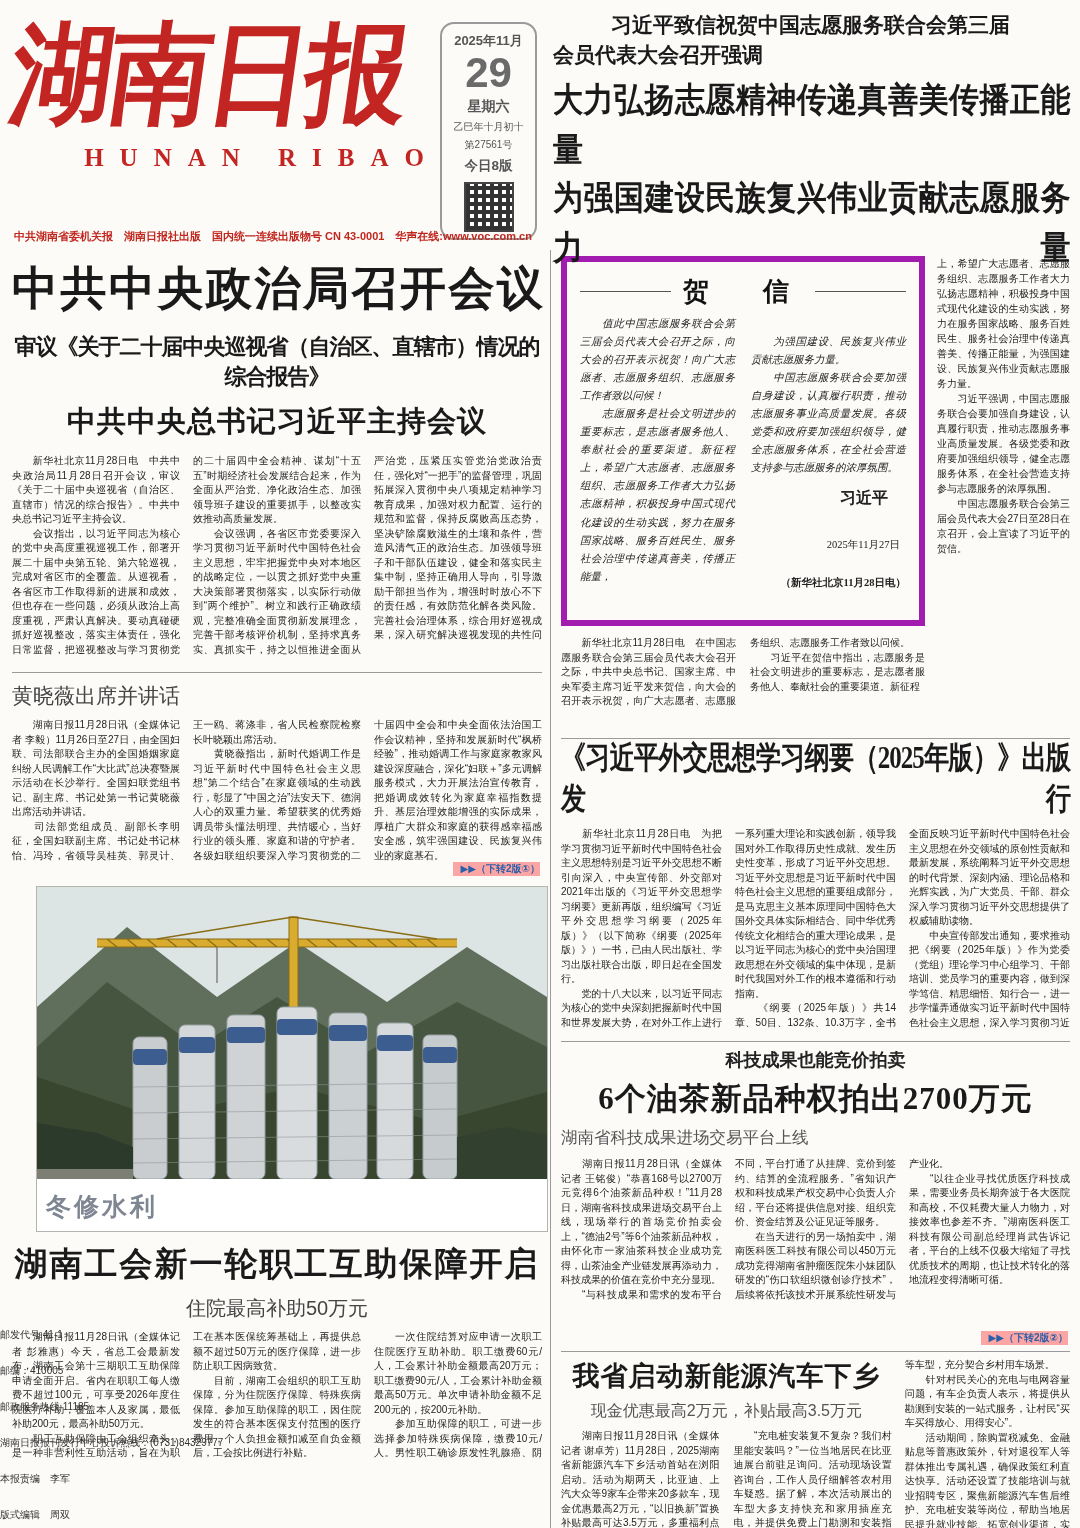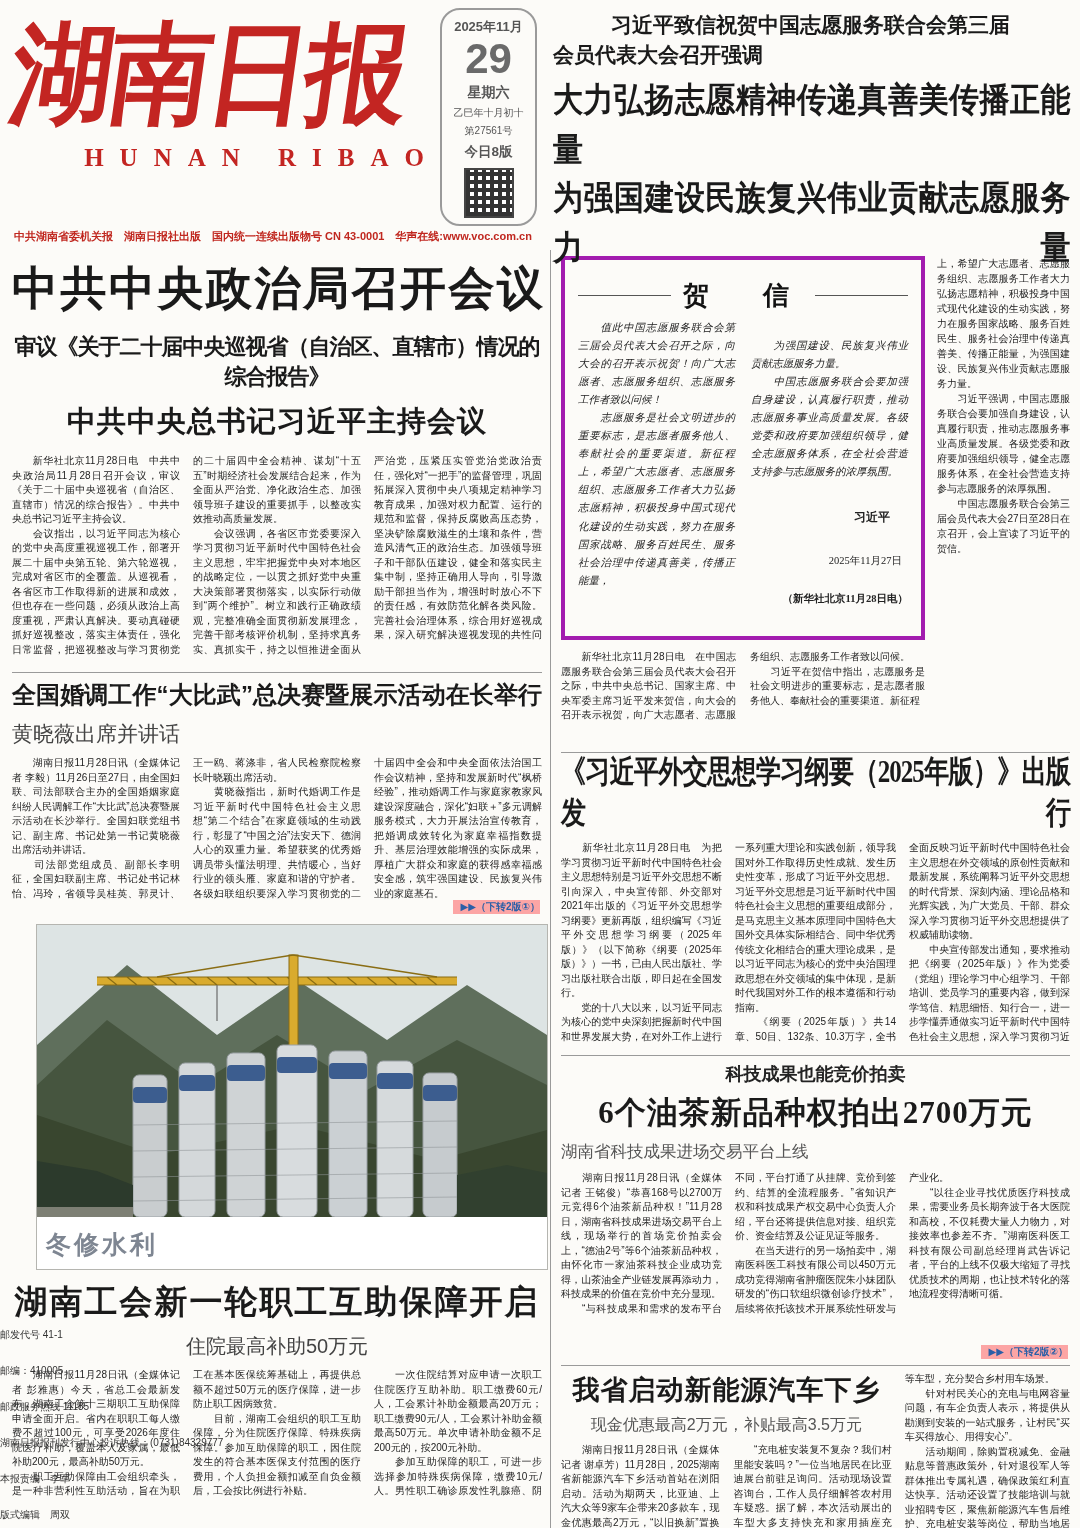--- a/index.html
+++ b/index.html
@@ -9,22 +9,22 @@
   .serif{font-family:"Liberation Serif","DejaVu Serif",serif;}
   
   .topbar{display:flex;height:240px;position:relative;}
   .masthead{width:428px;position:relative;}
   .masthead-title{font-family:"Liberation Serif","DejaVu Serif",serif;font-weight:900;color:#c32522;
         font-size:102px;line-height:1.0;letter-spacing:-4px;transform:skewX(-8deg) scaleY(1.08);
         transform-origin:left top;margin:14px 0 0 8px;white-space:nowrap;}
   .masthead-en{color:#c32522;font-family:"Liberation Serif","DejaVu Serif",serif;font-weight:700;
         font-size:25px;letter-spacing:16px;text-align:right;margin-top:22px;}
   .masthead-tagline{position:absolute;left:2px;bottom:2px;color:#c0271f;font-size:11px;font-weight:700;white-space:nowrap;}
-  .datebox{width:97px;border:2px solid #9a9a9a;border-radius:20px;color:#555;text-align:center;
-        padding:8px 3px 6px;box-sizing:border-box;height:218px;margin-top:2px;}
+  .datebox{width:97px;border:2px solid #9a9a9a;border-radius:14px;color:#555;text-align:center;
+        padding:8px 3px 6px;box-sizing:border-box;height:218px;margin-top:16px;}
   .db-ym{font-size:13px;font-weight:700;}
   .db-day{font-size:42px;font-weight:700;color:#6a6a6a;line-height:1.1;}
   .db-week{font-size:14px;font-weight:700;margin-top:2px;}
   .db-lunar,.db-issue{font-size:10px;margin-top:4px;}
   .db-pages{font-size:13.5px;font-weight:700;margin-top:5px;}
   .db-qr{width:46px;height:46px;margin:7px auto 0;border:2px solid #444;
         background:
           repeating-linear-gradient(0deg,#333 0 4px,transparent 4px 8px),
           repeating-linear-gradient(90deg,#333 0 4px,#fff 4px 8px);}
   .topstory{flex:1;padding:4px 0 0 16px;}
@@ -59,29 +59,29 @@
         align-self:center;font-family:"Liberation Serif","DejaVu Serif",serif;}
   .cap-text{flex:1;font-size:9.5px;line-height:1.55;text-align:justify;color:#222;}
   .cap-credit{display:block;text-align:right;}
   
   .un-h1{font-size:33px;font-weight:900;text-align:center;letter-spacing:2px;margin-top:2px;}
   .un-deck{font-size:20px;color:#444;text-align:center;margin:8px 0 8px;}
   .un-body{height:142px;position:relative;}
   
   .letter-row{display:flex;gap:12px;margin-top:6px;}
   .letter-left{width:71.5%;}
-  .letter-box{border:4px solid #a21caf;padding:16px 13px 10px;box-sizing:border-box;}
+  .letter-box{border:6px solid #a21caf;padding:10px 13px 10px;box-sizing:border-box;}
   .letter-titlerow{display:flex;align-items:center;gap:12px;margin:2px 0 6px;}
   .letter-titlerow .tl{flex:1;height:1px;background:#555;}
   .letter-title{font-family:"Liberation Serif","DejaVu Serif",serif;font-size:26px;font-weight:900;letter-spacing:14px;color:#111;}
   .letter-cols{display:flex;gap:16px;}
   .letter-col{flex:1;font-family:"Liberation Serif","DejaVu Serif",serif;font-style:italic;
         font-size:10.5px;line-height:1.72;text-align:justify;white-space:pre-line;color:#222;}
   .letter-sig{font-family:"Liberation Serif","DejaVu Serif",serif;font-weight:900;font-style:normal;
-        font-size:12px;text-align:right;margin-top:26px;padding-right:18px;}
+        font-size:16px;text-align:right;margin-top:7px;padding-right:18px;}
   .letter-date{font-size:10.5px;text-align:right;margin-top:6px;padding-right:6px;font-style:normal;}
   .letter-wire{font-size:10.5px;font-weight:700;text-align:right;margin-top:2px;font-style:normal;}
   .letter-below{margin-top:10px;height:96px;}
   .letter-side{flex:1;font-size:10px;line-height:1.5;text-align:justify;white-space:pre-line;color:#222;overflow:hidden;height:300px;}
   
   .dp-h1{font-size:25px;font-weight:900;text-align:justify;text-align-last:justify;letter-spacing:-1px;margin-top:6px;
         font-family:"Liberation Serif","DejaVu Serif",serif;transform:scaleY(1.25);transform-origin:center;}
   .dp-body{height:208px;margin-top:16px;}
   
   .cm-kicker{font-size:18px;font-weight:600;text-align:center;color:#222;margin-top:4px;}
@@ -140,21 +140,20 @@
         <div class="pb-deck2">中共中央总书记习近平主持会议</div>
         <div class="body cols3 pb-body">　　新华社北京11月28日电　中共中央政治局11月28日召开会议，审议《关于二十届中央巡视省（自治区、直辖市）情况的综合报告》。中共中央总书记习近平主持会议。
 　　会议指出，以习近平同志为核心的党中央高度重视巡视工作，部署开展二十届中央第五轮、第六轮巡视，完成对省区市的全覆盖。从巡视看，各省区市工作取得新的进展和成效，但也存在一些问题，必须从政治上高度重视，严肃认真解决。要动真碰硬抓好巡视整改，落实主体责任，强化日常监督，把巡视整改与学习贯彻党的二十届四中全会精神、谋划“十五五”时期经济社会发展结合起来，作为全面从严治党、净化政治生态、加强领导班子建设的重要抓手，以整改实效推动高质量发展。
 　　会议强调，各省区市党委要深入学习贯彻习近平新时代中国特色社会主义思想，牢牢把握党中央对本地区的战略定位，一以贯之抓好党中央重大决策部署贯彻落实，以实际行动做到“两个维护”。树立和践行正确政绩观，完整准确全面贯彻新发展理念，完善干部考核评价机制，坚持求真务实、真抓实干，持之以恒推进全面从严治党，压紧压实管党治党政治责任，强化对“一把手”的监督管理，巩固拓展深入贯彻中央八项规定精神学习教育成果，加强对权力配置、运行的规范和监督，保持反腐败高压态势，坚决铲除腐败滋生的土壤和条件，营造风清气正的政治生态。加强领导班子和干部队伍建设，健全和落实民主集中制，坚持正确用人导向，引导激励干部担当作为，增强时时放心不下的责任感，有效防范化解各类风险。完善社会治理体系，综合用好巡视成果，深入研究解决巡视发现的共性问题，推动深化改革，促进标本兼治。
 　　会议还研究了其他事项。</div>
       </div>
 
       <hr class="rule">
 
       <div>
-        <div class="ma-h1">全国婚调工作“大比武”总决赛暨展示活动在长举行</div>
         <div class="ma-deck">黄晓薇出席并讲话</div>
         <div class="ma-bodywrap">
           <div class="body cols3 ma-body">　　湖南日报11月28日讯（全媒体记者 李毅）11月26日至27日，由全国妇联、司法部联合主办的全国婚姻家庭纠纷人民调解工作“大比武”总决赛暨展示活动在长沙举行。全国妇联党组书记、副主席、书记处第一书记黄晓薇出席活动并讲话。
 　　司法部党组成员、副部长李明征，全国妇联副主席、书记处书记林怡、冯玲，省领导吴桂英、郭灵计、王一鸥、蒋涤非，省人民检察院检察长叶晓颖出席活动。
 　　黄晓薇指出，新时代婚调工作是习近平新时代中国特色社会主义思想“第二个结合”在家庭领域的生动践行，彰显了“中国之治”法安天下、德润人心的双重力量。希望获奖的优秀婚调员带头懂法明理、共情暖心，当好行业的领头雁、家庭和谐的守护者。各级妇联组织要深入学习贯彻党的二十届四中全会和中央全面依法治国工作会议精神，坚持和发展新时代“枫桥经验”，推动婚调工作与家庭家教家风建设深度融合，深化“妇联＋”多元调解服务模式，大力开展法治宣传教育，把婚调成效转化为家庭幸福指数提升、基层治理效能增强的实际成果，厚植广大群众和家庭的获得感幸福感安全感，筑牢强国建设、民族复兴伟业的家庭基石。</div>
           <span class="jump">▶▶（下转2版①）</span>
         </div>
       </div>
 
       <div class="photobox">

